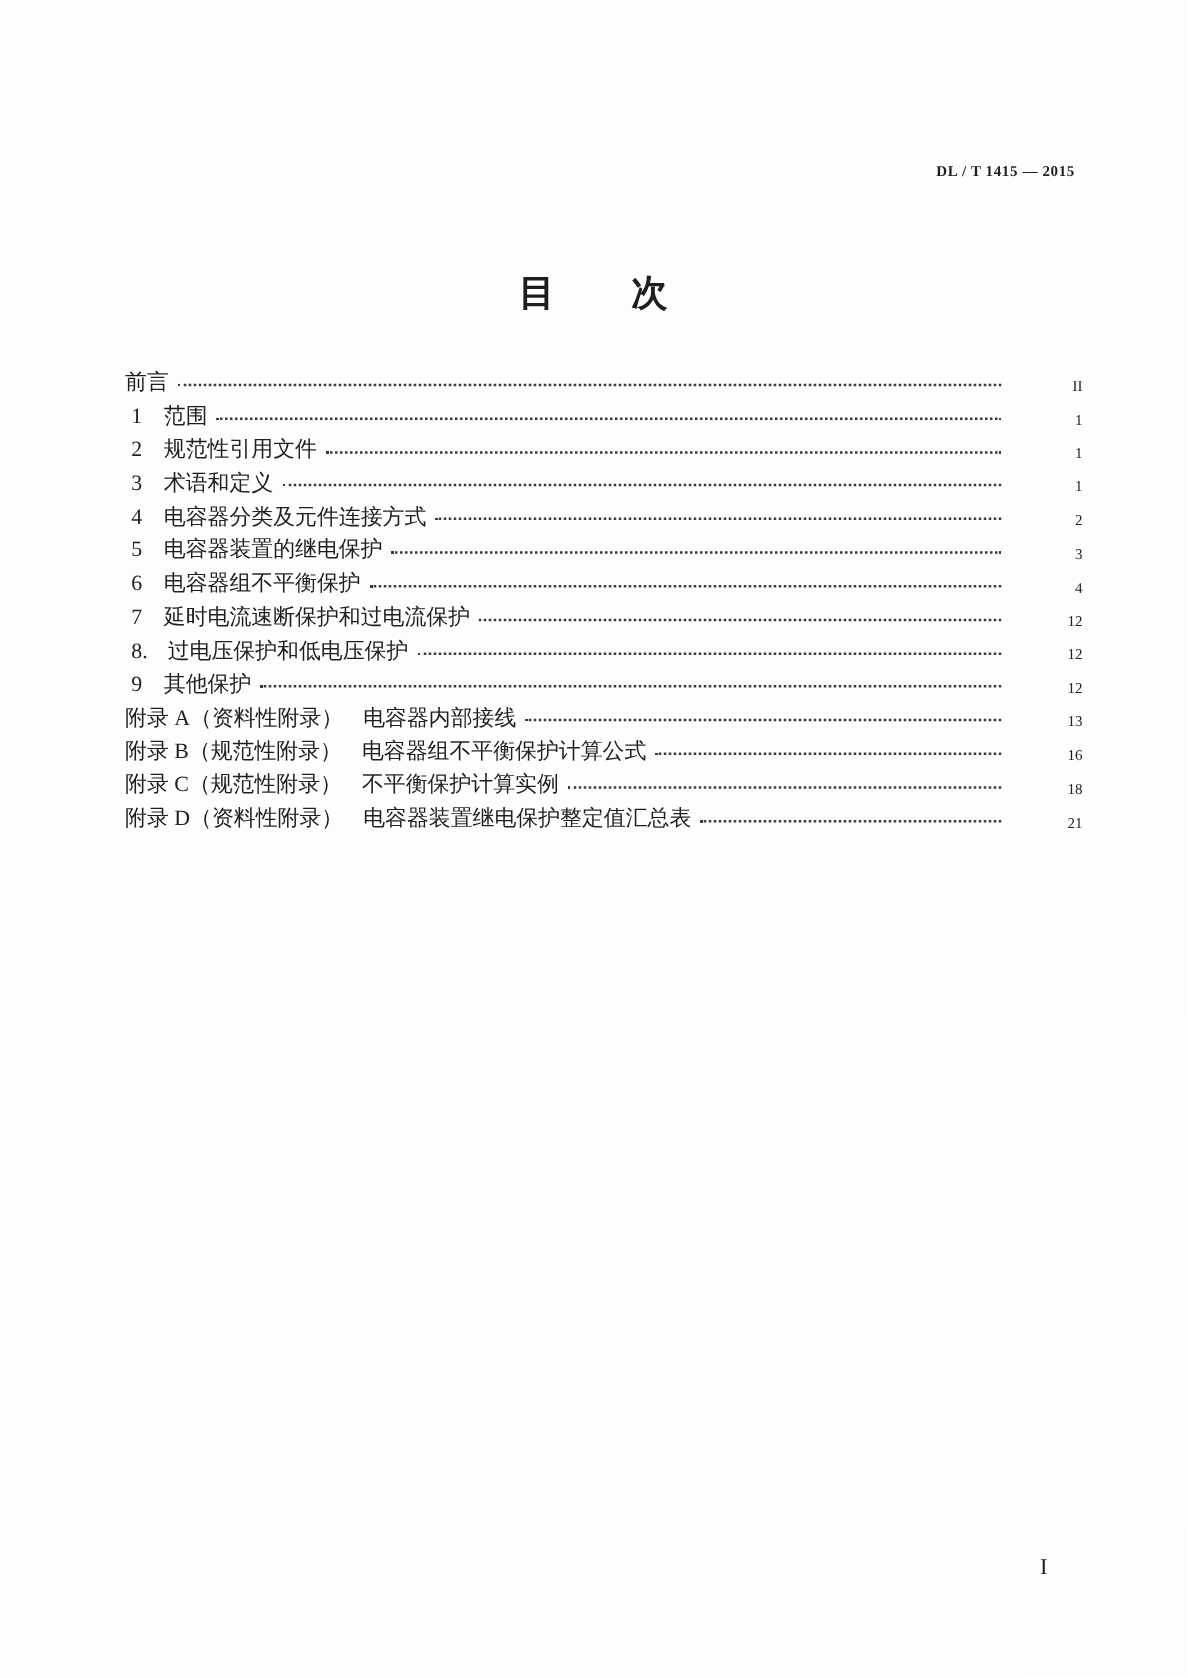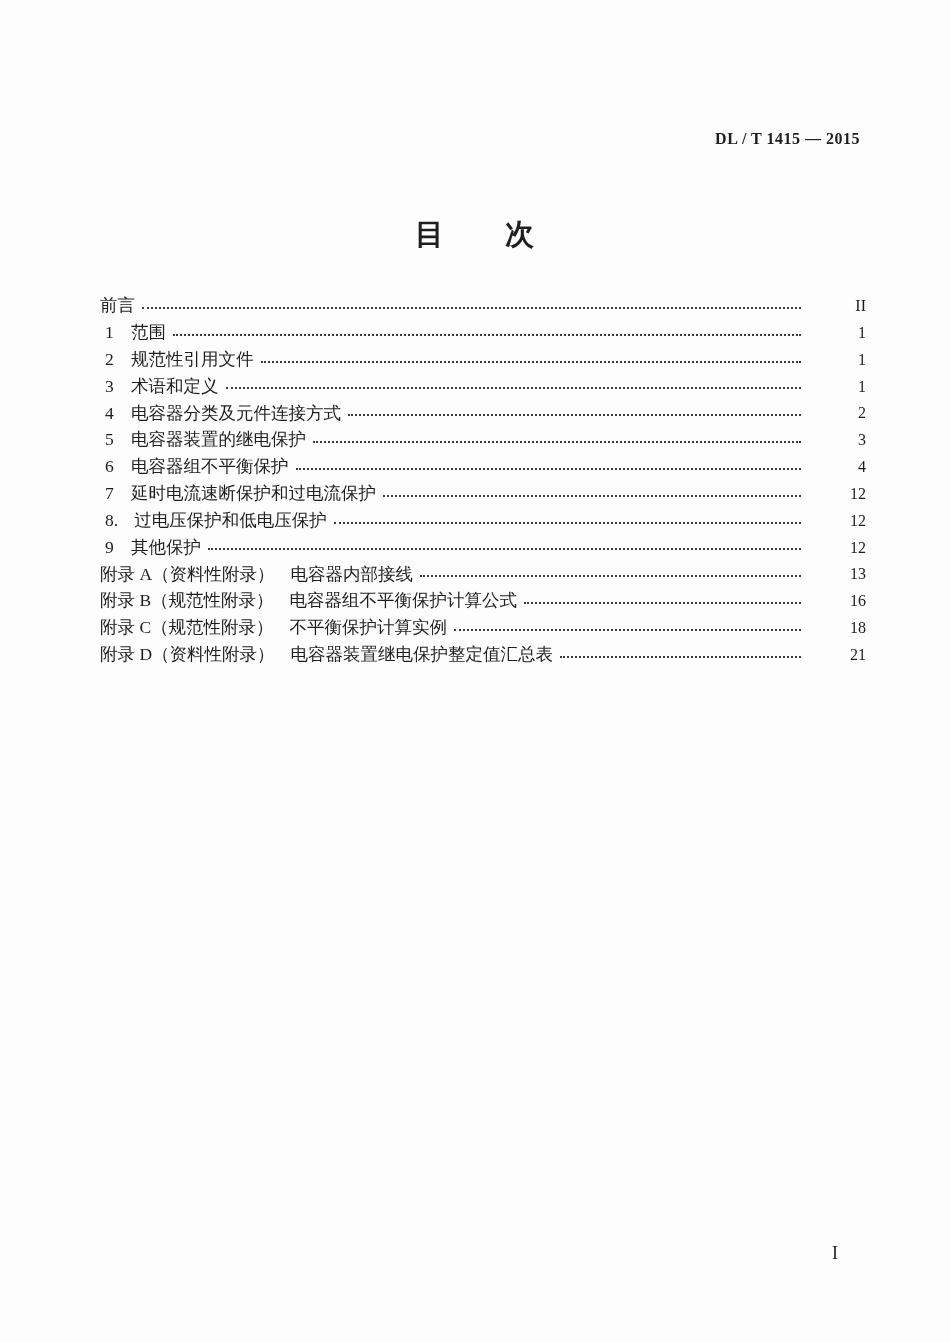--- a/index.html
+++ b/index.html
@@ -13,21 +13,21 @@
     height: 1342px;
     background: #fdfdfd;
     font-family: "Liberation Serif", "DejaVu Serif", serif;
     color: #1e1e1e;
     overflow: hidden;
   }
   .doc-code {
     position: absolute;
     top: 130px;
     right: 90px;
-    font-size: 16px;
+    font-size: 12px;
     font-weight: bold;
     letter-spacing: 0.5px;
     white-space: nowrap;
   }
   .page-title {
     position: absolute;
     top: 215px;
     left: 0;
     width: 100%;
     margin: 0;
@@ -66,21 +66,21 @@
     min-width: 16px;
     height: 0;
     border-bottom: 2.4px dotted #3a3a3a;
     align-self: flex-end;
     margin: 0 5px 7px 7px;
   }
   .toc-page {
     flex: none;
     min-width: 24px;
     text-align: right;
-    font-size: 16px;
+    font-size: 12px;
     margin-left: 36px;
   }
   .footer-page {
     position: absolute;
     top: 1243px;
     left: 832px;
     font-size: 18px;
     letter-spacing: 0.5px;
   }
 </style>

